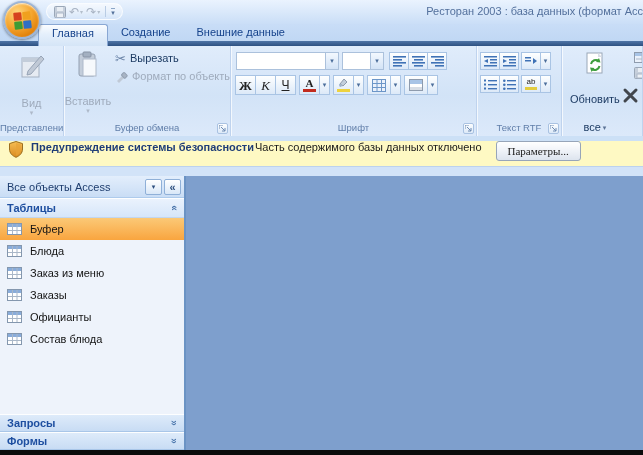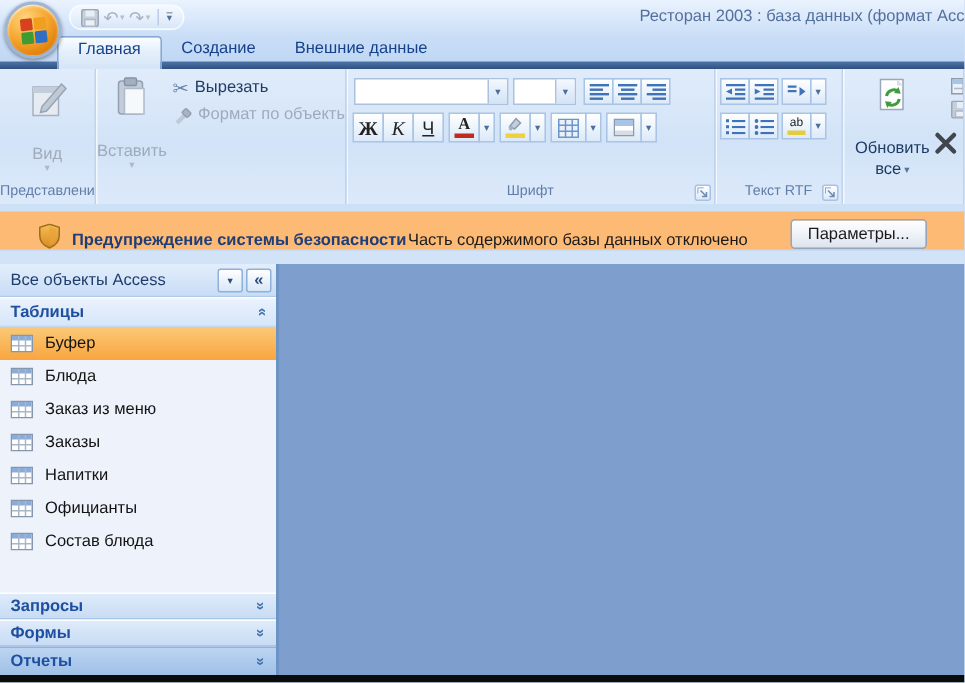--- a/index.html
+++ b/index.html
@@ -72,25 +72,25 @@
 .g-rec{flex:1;min-width:0;overflow:hidden}
 .g-rec .gbody{display:flex}
 .refreshbtn{width:56px;margin-left:8px}
 .vdiv{width:1px;background:#BFD3EE;box-shadow:1px 0 0 rgba(255,255,255,.7);margin:4px 0}
 .recpartial{flex:none;width:80px;padding-top:3px;display:flex;flex-direction:column}
 .recpartial .ricon{margin-left:14px;height:16px;display:flex;align-items:center}
 .recpartial .rx{margin-left:2px;margin-top:6px}
 
 
 .strip5{height:5px;flex:none;background:#CCE0F6}
-.secbar{height:25px;flex:none;background:#fdba74;display:flex;align-items:flex-end;padding-left:26px}
+.secbar{height:25px;flex:none;background:#fef9c3;display:flex;align-items:flex-start;padding-left:9px}
 .sec-title{font-weight:bold;color:#1F3D77;margin-left:8px;white-space:nowrap}
 .sec-msg{color:#1A1A1A;margin-left:1px;white-space:nowrap}
-.sec-btn{margin-left:28px;height:20px;padding:0 11px;background:linear-gradient(#FFF,#EDF1F7 55%,#DDE4EE);
-  border:1px solid #97A5B9;border-radius:3px;font-size:11px;color:#1A1A1A;font-family:Liberation Sans, sans-serif}
+.sec-btn{margin-left:14px;height:20px;padding:0 11px;background:linear-gradient(#FFF,#EDF1F7 55%,#DDE4EE);
+  border:1px solid #97A5B9;border-radius:3px;font-size:11px;color:#1A1A1A;font-family:Liberation Serif, serif}
 .strip10{height:10px;flex:none;background:#D2E3F8;border-top:1px solid #BCD2EE}
 
 
 .content{flex:1;display:flex;min-height:0}
 .navpane{width:186px;flex:none;background:#EEF3FB;border-right:2px solid #6B93C4;display:flex;flex-direction:column}
 .nav-header{height:22px;flex:none;display:flex;align-items:center;padding:0 3px 0 7px;
   background:linear-gradient(#E3EEFC,#C9DDF5);border-bottom:1px solid #AECBEC;color:#1E3D6E}
 .nav-hbtn{width:17px;height:16px;border:1px solid #8FB0D8;border-radius:2px;background:linear-gradient(#FFF,#D8E7F8);
   display:flex;align-items:center;justify-content:center;color:#2C4E7E}
 .nav-hbtn.dd{margin-left:auto;font-size:7px}
@@ -198,20 +198,27 @@
           <div class="smallbtn disabled">
             <span class="ico">
               <svg width="13" height="13" viewBox="0 0 13 13">
                   <path d="M2 11 L7 6 L9 8 L4 13 Z" fill="#C0C9D6"></path>
                   <rect x="7" y="3" width="5" height="4" rx="1" transform="rotate(45 9 5)" fill="#A8B4C4" stroke="#93A0B2"></rect>
                 </svg>
             </span>
             <span>Формат по объекты</span>
           </div>
         </div>
+      </div>
+      <div class="glabel"><span>Буфер обмена</span>
+        <span class="launcher">
+            <svg width="7" height="7" viewBox="0 0 7 7">
+              <path d="M0 0 H4 M0 0 V4 M2 2 L6 6 M6 3 V6 H3" stroke="#6E8BB2" fill="none"></path>
+            </svg>
+          </span>
       </div>
     </div>
 
     <div class="rgroup g-font">
       <div class="gbody">
         <div class="fontrow1">
           <div class="combo" style="width:103px">
             <span class="cval"></span>
             <span class="cbtn">▾</span>
           </div>
@@ -391,21 +398,21 @@
             <svg width="26" height="26" viewBox="0 0 26 26">
                 <rect x="5" y="2" width="15" height="20" fill="#FFF" stroke="#9AA7B8"></rect>
                 <path d="M16 2 L20 6 L16 6 Z" fill="#D7DDE6"></path>
                 <path d="M9 13 A5 5 0 0 1 17 10" fill="none" stroke="#3E9E3E" stroke-width="2"></path>
                 <path d="M17 7 L18.5 11.5 L14 11 Z" fill="#3E9E3E"></path>
                 <path d="M17.5 15 A5 5 0 0 1 9.5 18" fill="none" stroke="#3E9E3E" stroke-width="2"></path>
                 <path d="M9.5 21 L8 16.5 L12.5 17 Z" fill="#3E9E3E"></path>
               </svg>
           </span>
           <span class="blabel">Обновить</span>
-          <span class="blabel" style="margin-top:2px;display:flex;align-items:center;gap:2px">
+          <span class="blabel" style="margin-top:16px;display:flex;align-items:center;gap:2px">
               <span>все</span>
               <span class="darr">▾</span>
             </span>
         </div>
         <div class="vdiv"></div>
         <div class="recpartial">
           <span class="ricon">
               <svg width="30" height="13" viewBox="0 0 30 13">
                 <rect x="0.5" y="1.5" width="22" height="10" fill="#EAF1FB" stroke="#8E9BAD"></rect>
                 <rect x="1" y="2" width="21" height="3" fill="#A8C4E6"></rect>
@@ -507,53 +514,39 @@
         <span>Заказы</span>
       </div>
       <div class="nav-item">
         <span class="ico">
             <svg width="15" height="12" viewBox="0 0 15 12">
               <rect x="0.5" y="0.5" width="14" height="11" fill="#FFF" stroke="#8497AE"></rect>
               <rect x="1" y="1" width="13" height="3" fill="#89ACDA"></rect>
               <path d="M5.5 1 V11 M10 1 V11 M1 7.5 H14" stroke="#A9B7C8" fill="none"></path>
             </svg>
           </span>
-        <span>Напитки</span>
+        <span>Официанты</span>
       </div>
       <div class="nav-item">
         <span class="ico">
             <svg width="15" height="12" viewBox="0 0 15 12">
               <rect x="0.5" y="0.5" width="14" height="11" fill="#FFF" stroke="#8497AE"></rect>
               <rect x="1" y="1" width="13" height="3" fill="#89ACDA"></rect>
               <path d="M5.5 1 V11 M10 1 V11 M1 7.5 H14" stroke="#A9B7C8" fill="none"></path>
             </svg>
           </span>
-        <span>Официанты</span>
-      </div>
-      <div class="nav-item">
-        <span class="ico">
-            <svg width="15" height="12" viewBox="0 0 15 12">
-              <rect x="0.5" y="0.5" width="14" height="11" fill="#FFF" stroke="#8497AE"></rect>
-              <rect x="1" y="1" width="13" height="3" fill="#89ACDA"></rect>
-              <path d="M5.5 1 V11 M10 1 V11 M1 7.5 H14" stroke="#A9B7C8" fill="none"></path>
-            </svg>
-          </span>
         <span>Состав блюда</span>
       </div>
 
       <div class="nav-bottom first">
         <span>Запросы</span>
         <span class="chev down">«</span>
       </div>
       <div class="nav-bottom">
         <span>Формы</span>
         <span class="chev down">«</span>
       </div>
-      <div class="nav-bottom dark">
-        <span>Отчеты</span>
-        <span class="chev down">«</span>
-      </div>
     </div>
     <div class="main"></div>
   </div>
 
   <div class="bottombar"></div>
 </div>
 
 </body></html>

